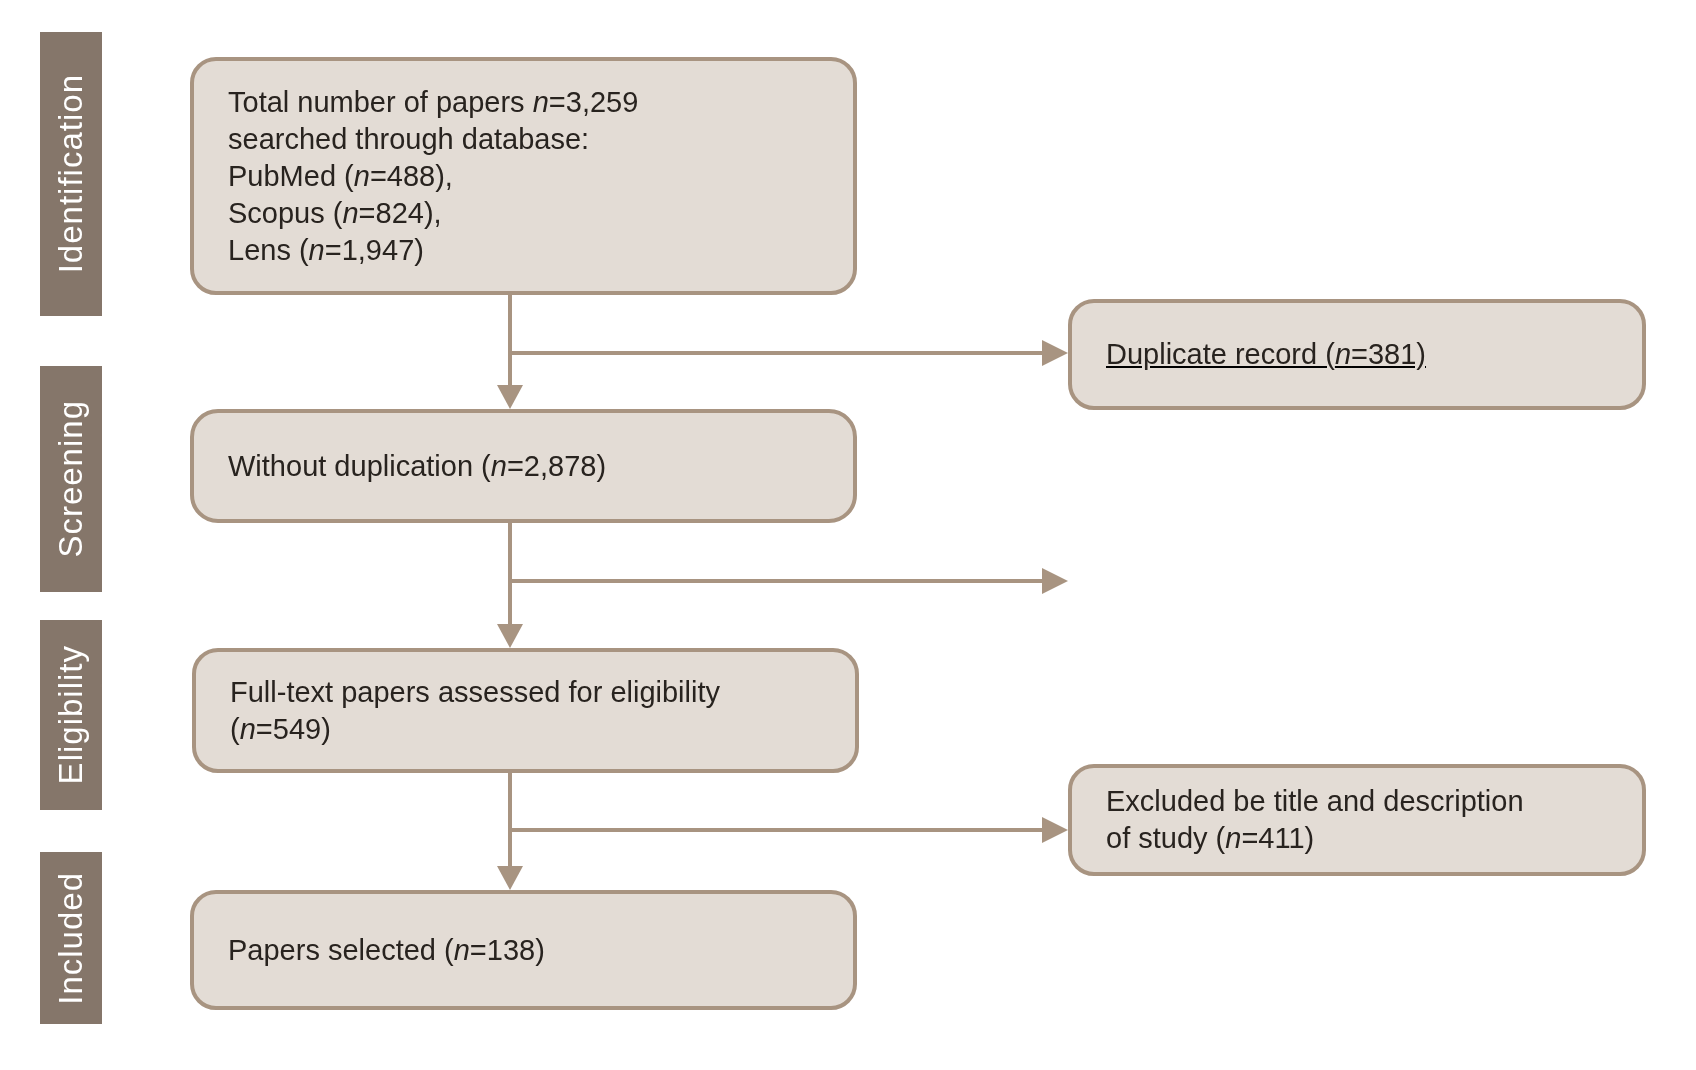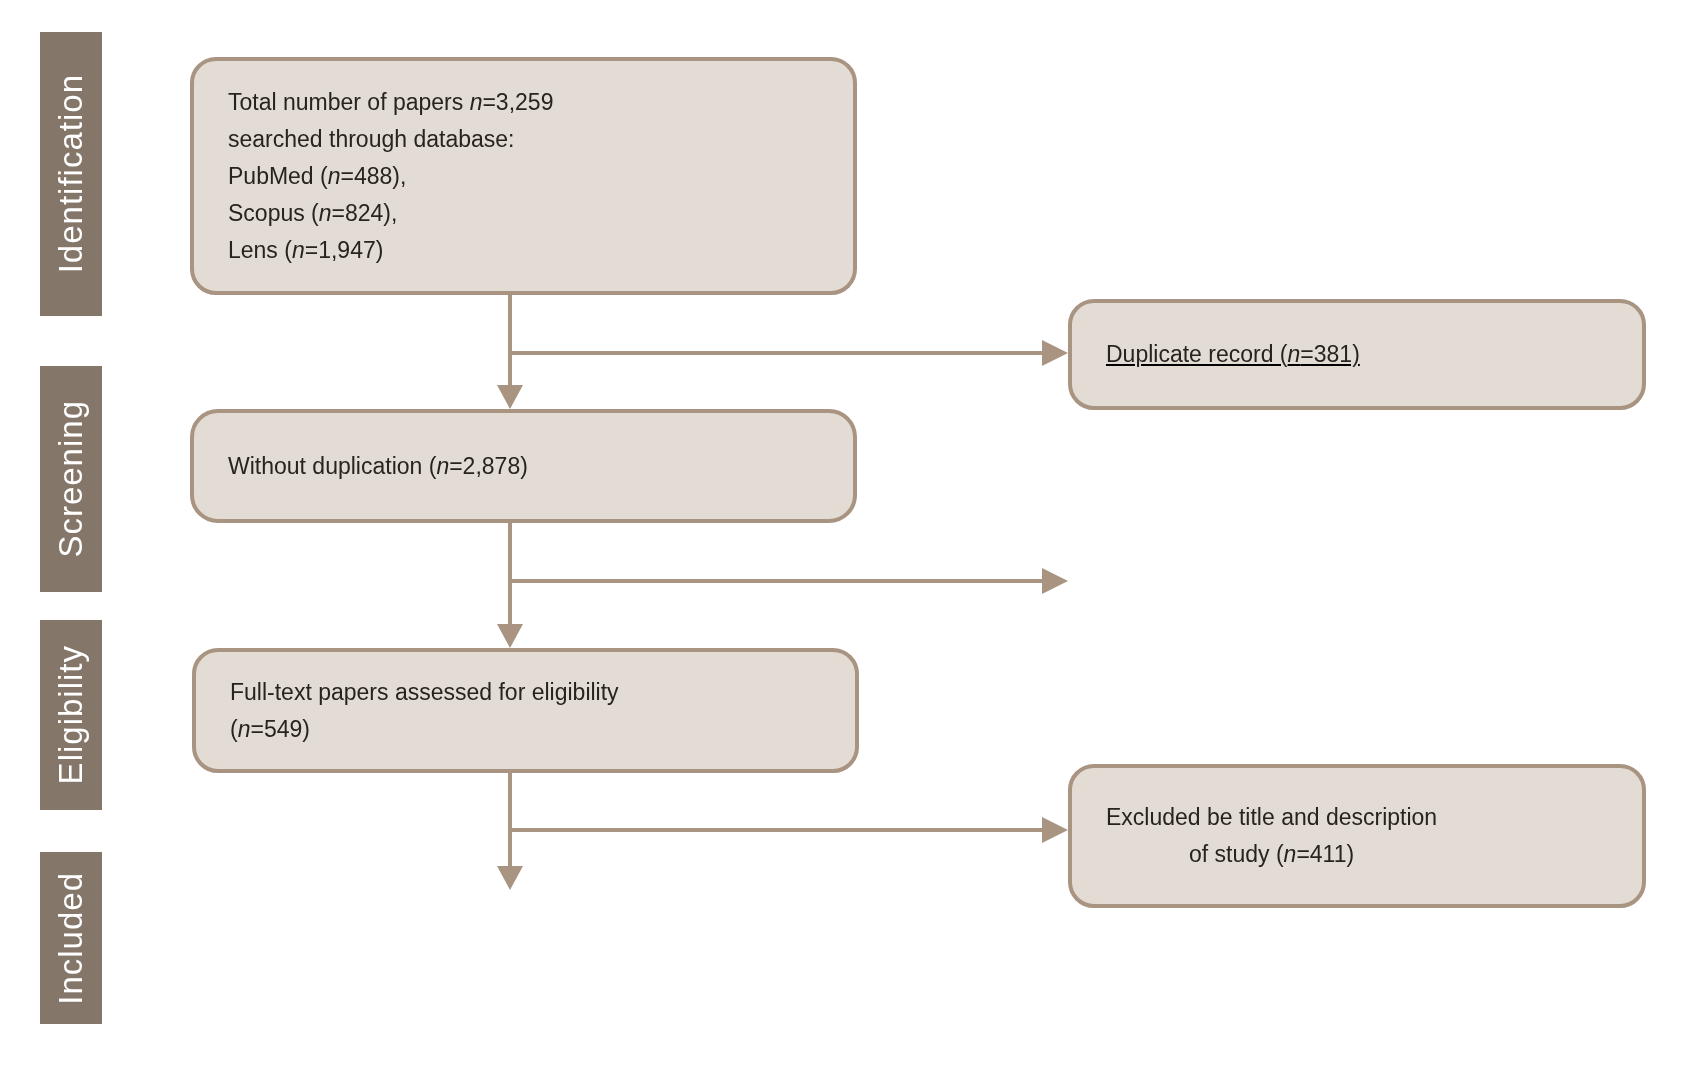--- a/index.html
+++ b/index.html
@@ -32,21 +32,21 @@
     position: absolute;
     background: var(--box-fill, #e3dcd5);
     border: 4px solid var(--box-border, #a89481);
     border-radius: 26px;
     display: flex;
     align-items: center;
     box-sizing: border-box;
   }
   .box-text {
     color: var(--box-text-color, #28231f);
-    font-size: 23px;
+    font-size: 29px;
     line-height: 37px;
     padding: 0 26px 0 34px;
   }
   .connectors {
     position: absolute;
     left: 0; top: 0;
     width: 1696px;
     height: 1070px;
   }
   .connectors line { stroke: var(--arrow-color, #a89481); stroke-width: 4; }
@@ -58,21 +58,21 @@
   #bar-eligibility    { top: 620px; height: 190px; }
   #bar-included       { top: 852px; height: 172px; }
 
   #box-total    { left: 190px; top: 57px;  width: 667px; height: 238px; }
   #box-dedup    { left: 190px; top: 409px; width: 667px; height: 114px; border-radius: 28px; }
   #box-fulltext { left: 192px; top: 648px; width: 667px; height: 125px; }
   #box-selected { left: 190px; top: 890px; width: 667px; height: 120px; }
 
   #box-duplicate     { left: 1068px; top: 299px; width: 578px; height: 111px; text-decoration: underline; }
   #box-excl-screen   { left: 1068px; top: 512px; width: 578px; height: 138px; }
-  #box-excl-fulltext { left: 1068px; top: 764px; width: 578px; height: 144px; text-align: center; }
+  #box-excl-fulltext { left: 1068px; top: 764px; width: 578px; height: 112px; }
 </style>
 </head>
 <body>
 
 <div class="canvas" style="--background: #ffffff; --stage-bar-color: #85766a; --stage-text-color: #ffffff; --box-fill: #e3dcd5; --box-border: #a89481; --box-text-color: #28231f; --arrow-color: #a89481;">
 
   <svg class="connectors" viewBox="0 0 1696 1070">
     <g>
       <line x1="510" y1="295" x2="510" y2="387"></line>
       <polygon points="497,385 523,385 510,409"></polygon>
@@ -114,20 +114,23 @@
 
   <div class="flow-box" id="box-total">
     <div class="box-text">Total number of papers <i>n</i>=3,259<br>searched through database:<br>PubMed (<i>n</i>=488),<br>Scopus (<i>n</i>=824),<br>Lens (<i>n</i>=1,947)</div>
   </div>
   <div class="flow-box" id="box-dedup">
     <div class="box-text">Without duplication (<i>n</i>=2,878)</div>
   </div>
   <div class="flow-box" id="box-fulltext">
     <div class="box-text">Full-text papers assessed for eligibility<br>(<i>n</i>=549)</div>
   </div>
+  <div class="flow-box" id="box-selected">
+    <div class="box-text">Papers selected (<i>n</i>=138)</div>
+  </div>
 
   <div class="flow-box" id="box-duplicate">
     <div class="box-text">Duplicate record (<i>n</i>=381)</div>
   </div>
   <div class="flow-box" id="box-excl-fulltext">
     <div class="box-text">Excluded be title and description<br>of study (<i>n</i>=411)</div>
   </div>
 
 </div>
 

